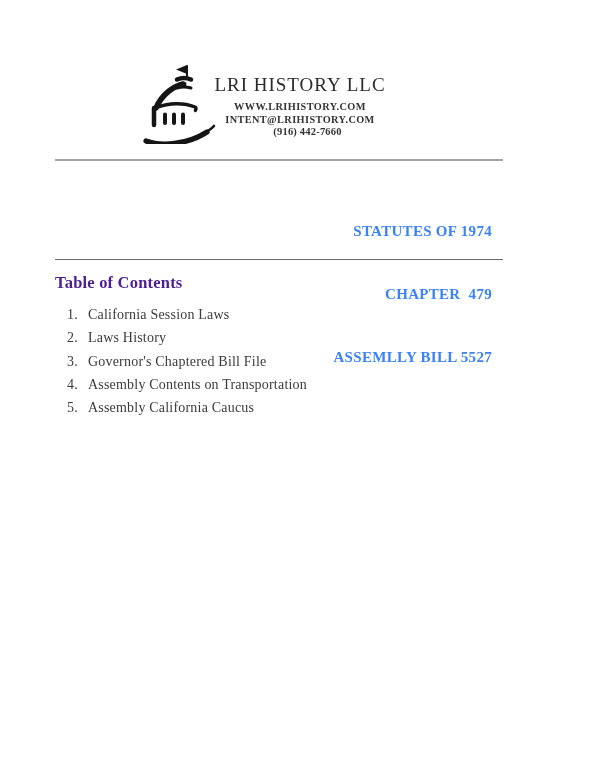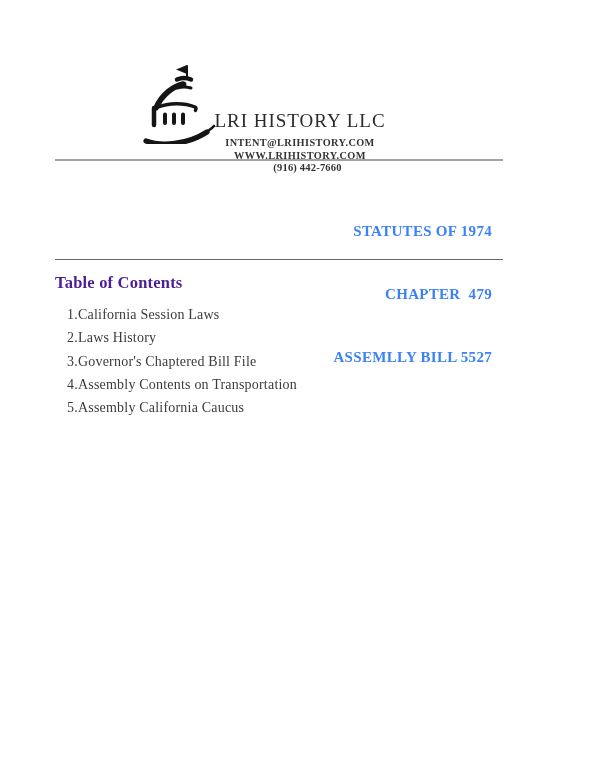--- a/index.html
+++ b/index.html
@@ -30,21 +30,20 @@
     top: 74px;
     width: 600px;
     text-align: center;
     color: #262626;
   }
   .company-name {
     font-size: 19px;
     letter-spacing: 1px;
     font-weight: 400;
     color: #2b2b2b;
-    margin-top: 36px;
   }
   .contact-block {
     margin-top: 5px;
     line-height: 12.7px;
   }
   .contact-line {
     font-size: 10.3px;
     font-weight: bold;
     letter-spacing: 0.4px;
     color: #333333;
@@ -107,21 +106,21 @@
     line-height: 14px;
     color: #3b3b3b;
     letter-spacing: 0.2px;
   }
   .toc-number {
     display: inline-block;
     width: 23px;
     text-align: right;
     flex: 0 0 23px;
   }
-  .toc-label { }
+  .toc-label { margin-left: 10px; }
 </style>
 </head>
 <body>
 
 <div class="page">
 
   <div class="logo">
     <svg viewBox="0 0 74 82" xmlns="http://www.w3.org/2000/svg" fill="none" stroke="#151515" stroke-linecap="round">
 
       <path d="M44,3 L33,7.5 L44,12 Z" fill="#151515" stroke="none"></path>
@@ -140,22 +139,22 @@
       <path d="M22,52.5 v8.5 M31,52.5 v8.5 M40,52.5 v8.5" stroke-width="4"></path>
 
       <path d="M3,79 C18,84.5 44,83 64,70" stroke-width="5.2"></path>
       <path d="M56,74 C63,70.5 68,67.5 71,64" stroke-width="2.6"></path>
     </svg>
   </div>
 
   <div class="header-text">
     <div class="company-name">LRI HISTORY LLC</div>
     <div class="contact-block">
+      <div class="contact-line">WWW.LRIHISTORY.COM</div>
       <div class="contact-line">INTENT@LRIHISTORY.COM</div>
-      <div class="contact-line">WWW.LRIHISTORY.COM</div>
       <div class="contact-line phone">(916) 442-7660</div>
     </div>
   </div>
 
   <div class="rule-top"></div>
   <div class="rule-bottom"></div>
 
   <div class="doc-info">
     <div>STATUTES OF 1974</div>
     <div>CHAPTER  479</div>

